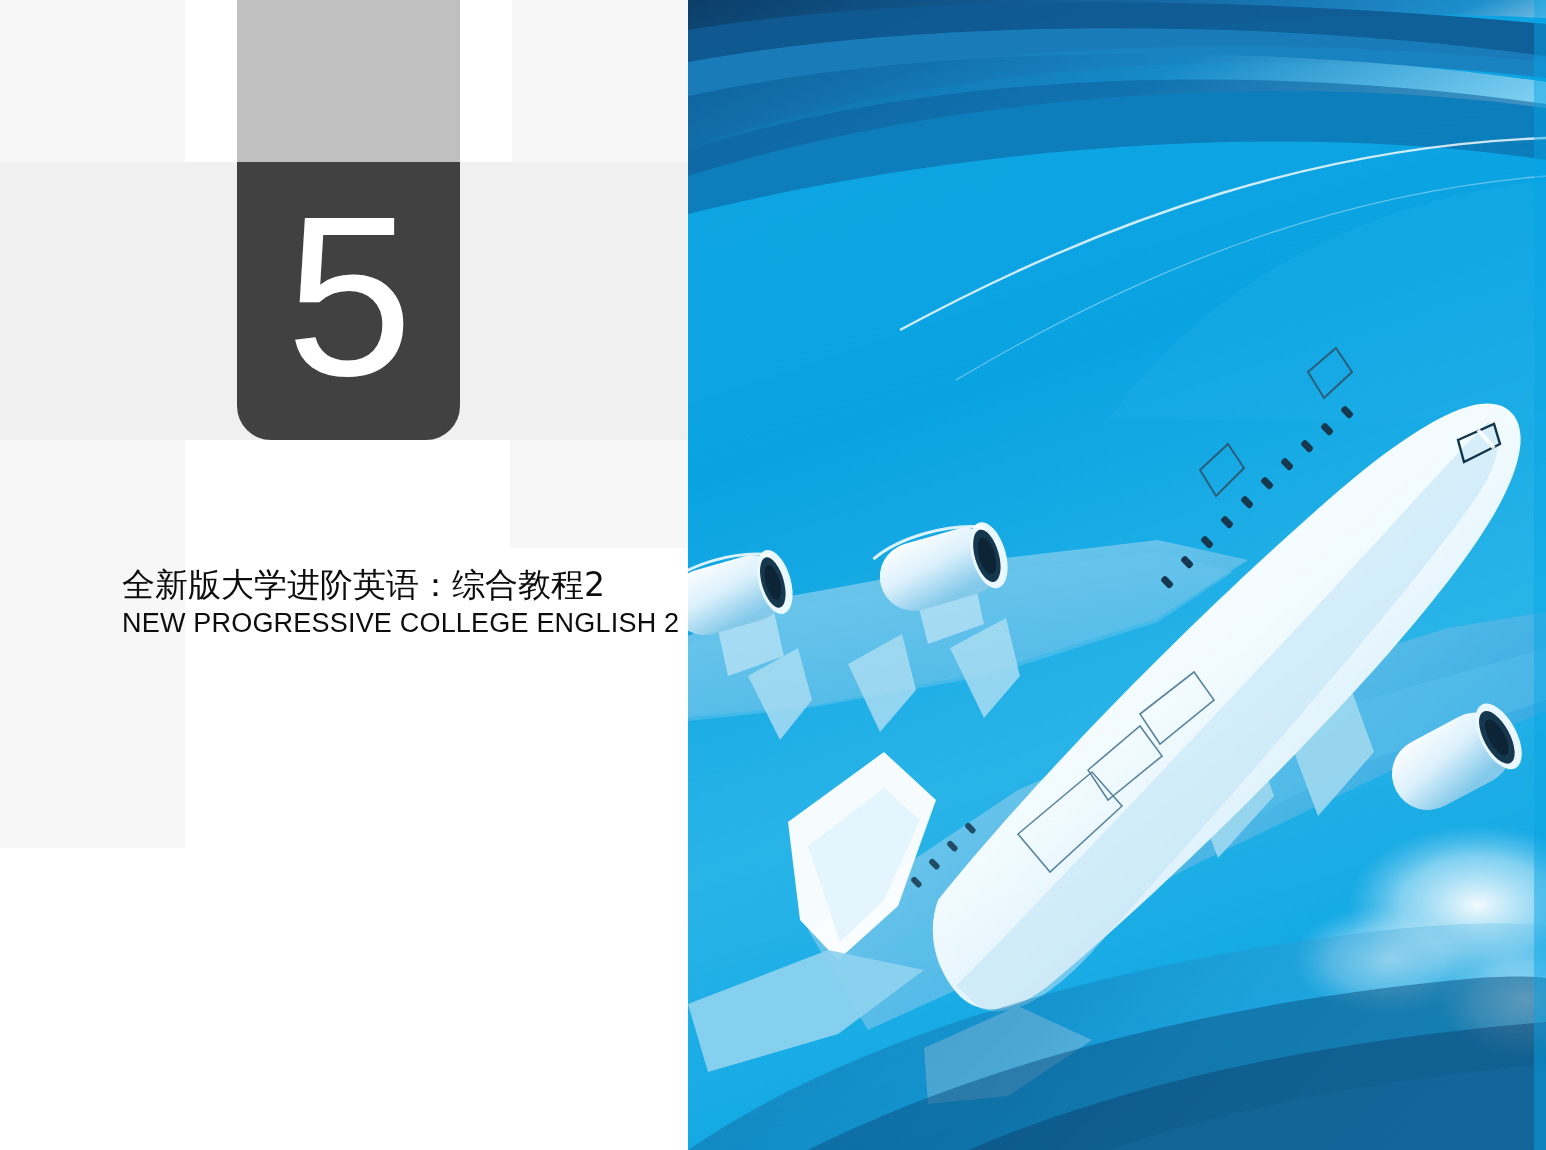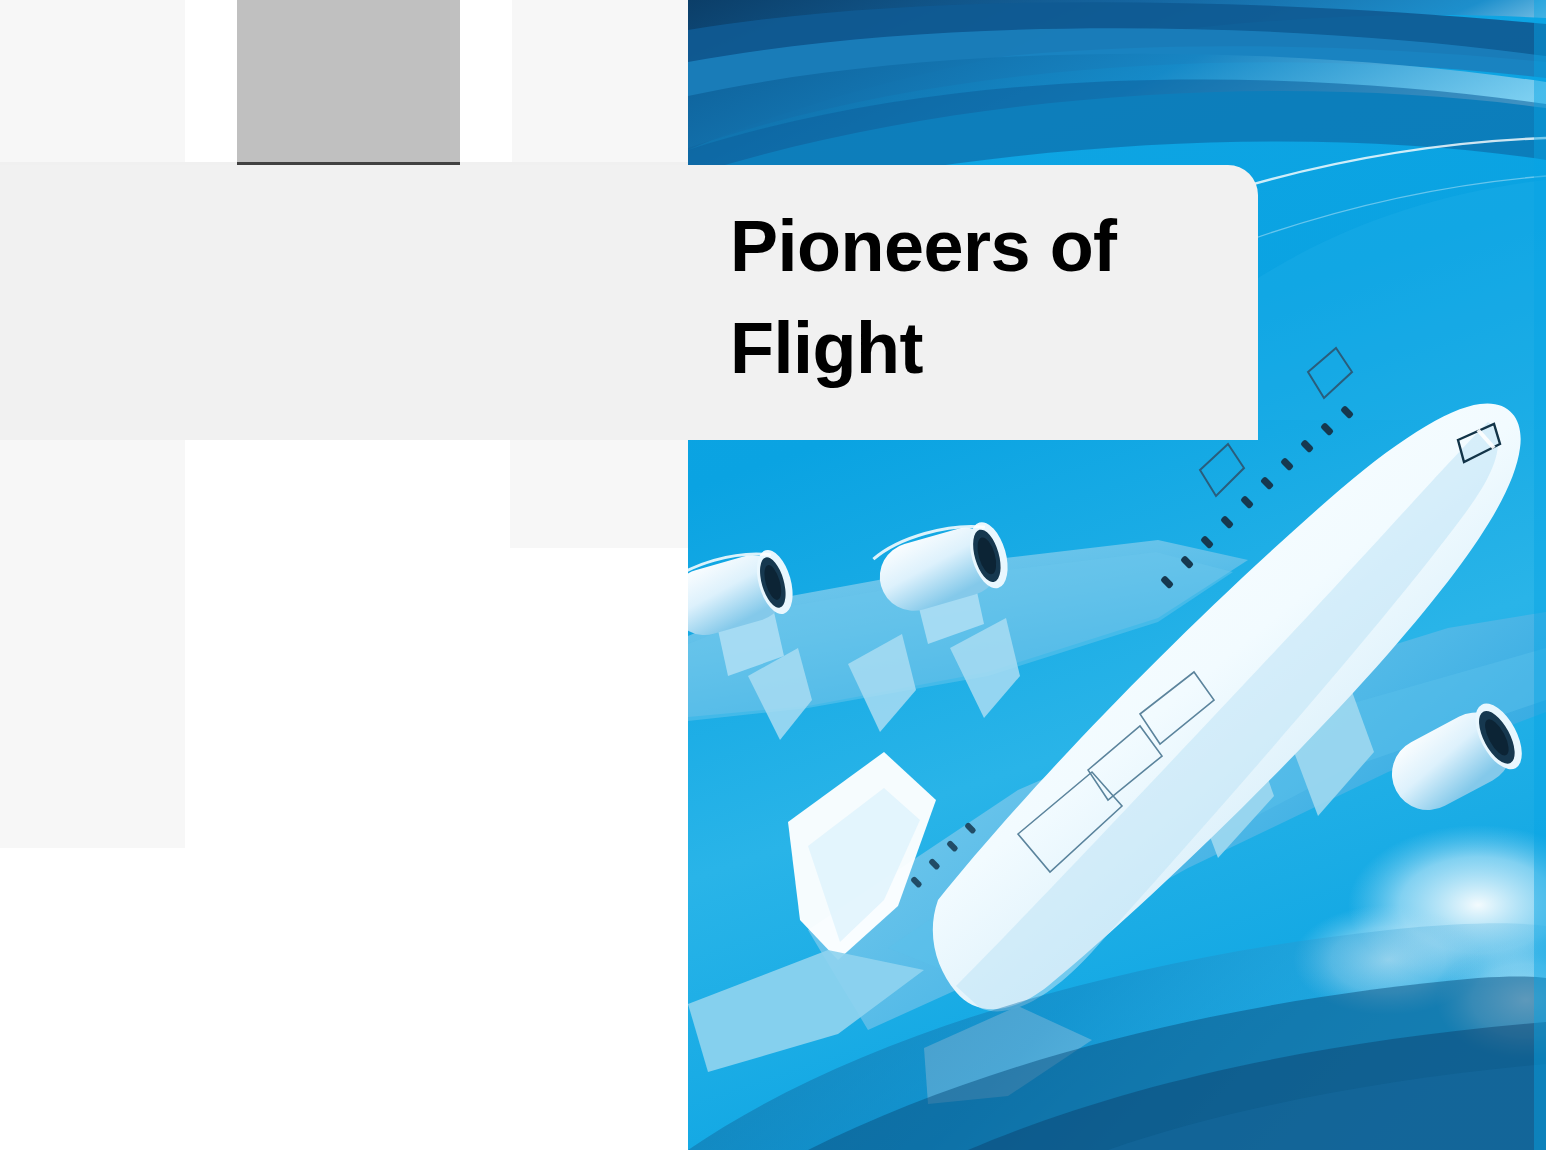--- a/index.html
+++ b/index.html
@@ -299,19 +299,19 @@
       <path d="M420,1150 C540,1108 700,1078 858,1064 L858,1150 Z" fill="#1a6fa6" opacity="0.35"></path>
 
       <rect x="846" y="0" width="12" height="1150" fill="#06a3e4" opacity="0.45"></rect>
     </svg>
   </div>
 
   <div class="chapter-tab">
     <span class="chapter-num">5</span>
   </div>
 
-  <div class="title-card">
-    <div class="title-line">Pioneers of</div>
-    <div class="title-line">Flight</div>
+
+  <div class="subtitle-block">
+    <div class="subtitle-cn">全新版大学进阶英语：综合教程2</div>
+    <div class="subtitle-en">NEW PROGRESSIVE COLLEGE ENGLISH 2</div>
   </div>
 
-
 </div>
 
 </body></html>

